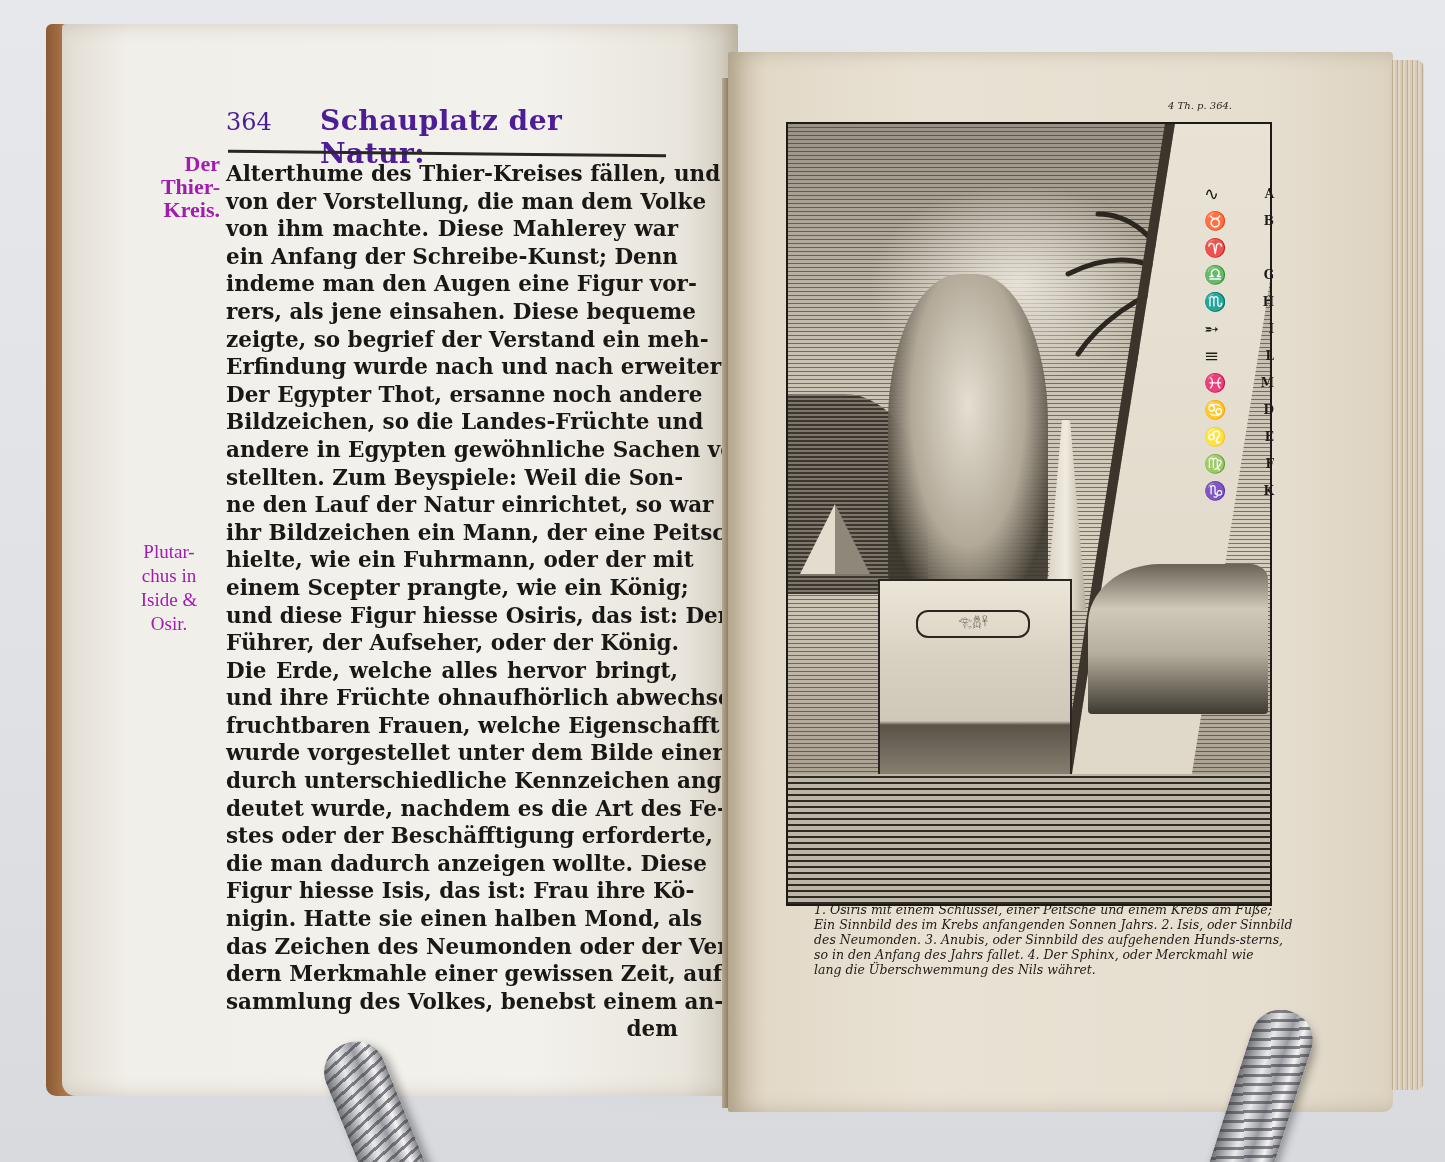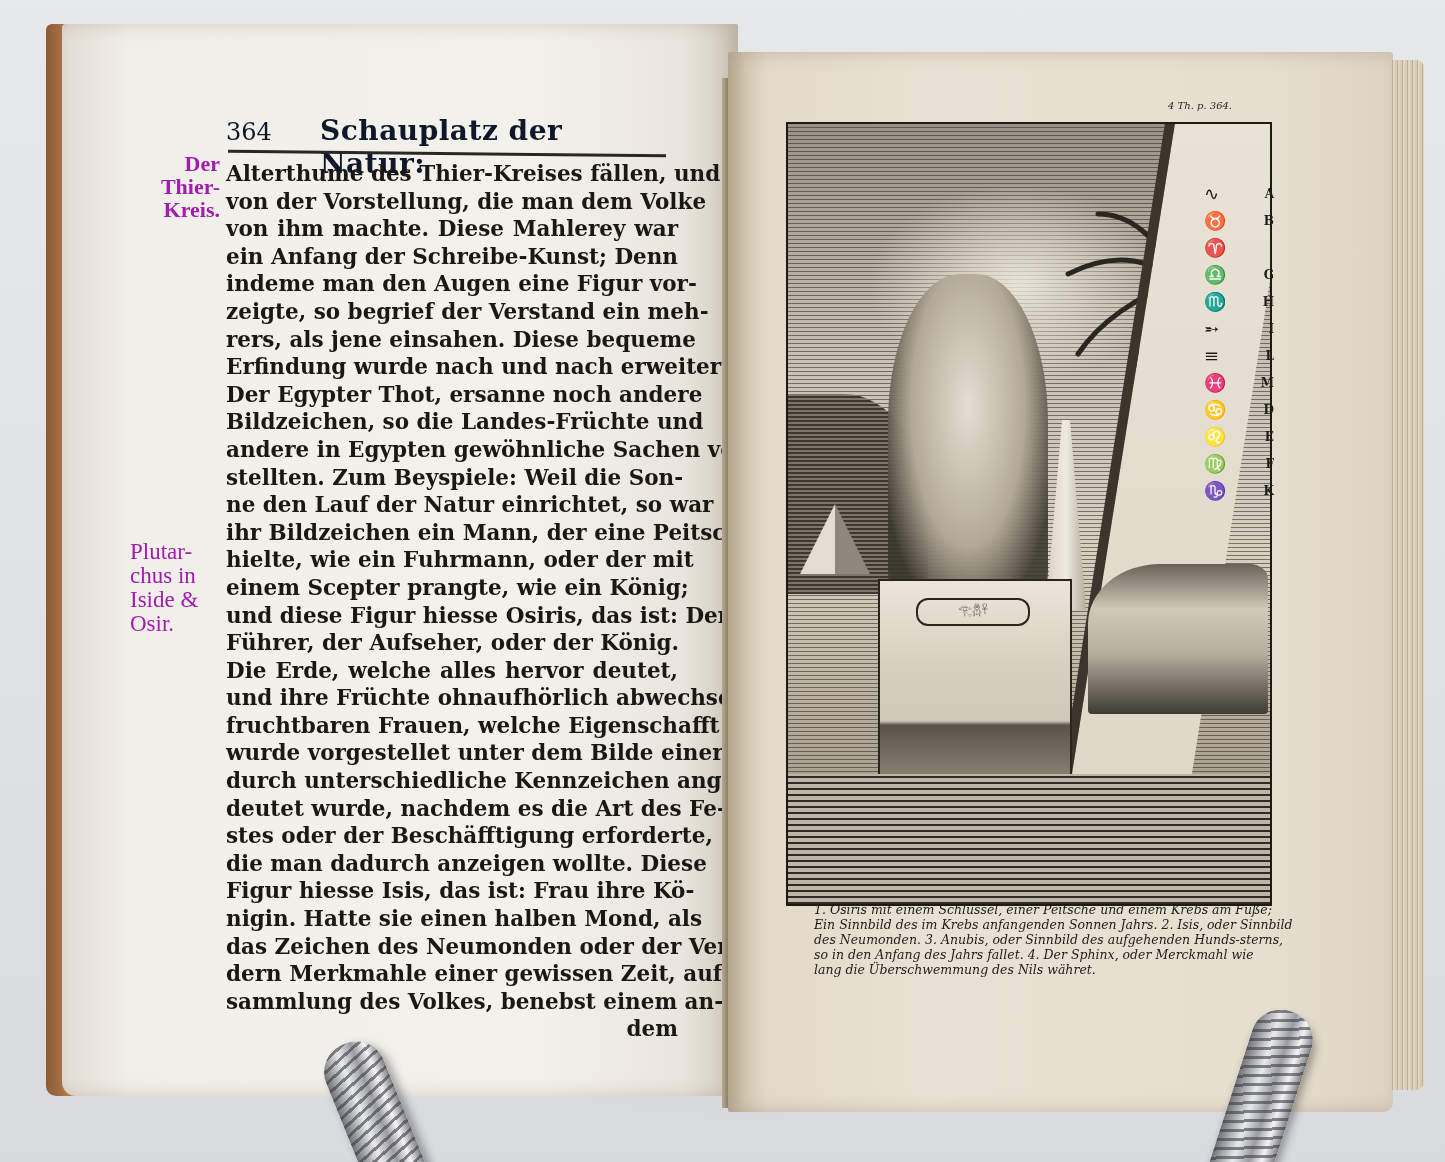--- a/index.html
+++ b/index.html
@@ -35,35 +35,35 @@
       box-shadow: inset 10px 0 18px rgba(110,90,60,0.28);
     }
     .page-edges {
       position: absolute; left: 1390px; top: 60px; width: 34px; height: 1030px;
       background: repeating-linear-gradient(90deg, #d7ccb7 0 2px, #bfae92 2px 3px, #e0d6c3 3px 5px);
       border-radius: 0 8px 8px 0;
     }
 
     
     .running-head {
-      position: absolute; left: 226px; top: 108px; width: 440px; height: 44px;
-      color: #0f172a;
+      position: absolute; left: 226px; top: 98px; width: 440px; height: 44px;
+      color: #4c1d95;
     }
     .page-number { position: absolute; left: 0; top: 10px; font-size: 24px; font-family: "DejaVu Serif", serif; }
     .head-title { position: absolute; left: 94px; top: 6px; font-size: 28px; font-weight: bold; font-family: "DejaVu Serif", serif; letter-spacing: 0.5px; }
     .head-rule {
       position: absolute; left: 228px; top: 152px; width: 438px; height: 3px;
       background: #2a2621; transform: rotate(0.6deg);
     }
     .margin-note {
       position: absolute; color: #a21caf; font-family: Liberation Serif, serif;
       text-align: right; line-height: 22px;
     }
     .margin-note.n1 { left: 142px; top: 152px; width: 78px; font-size: 22px; font-weight: bold; line-height: 23px; }
-    .margin-note.n2 { left: 130px; top: 540px; width: 78px; font-size: 23px; text-align: left; line-height: 24px; }
+    .margin-note.n2 { left: 130px; top: 540px; width: 78px; font-size: 19px; text-align: center; line-height: 24px; }
     .body-text {
       position: absolute; left: 226px; top: 160px; width: 452px;
       color: #1a1815; font-family: "DejaVu Serif", serif; font-weight: bold;
       font-size: 21.5px; line-height: 27.6px;
     }
     .body-text .line { display: block; white-space: nowrap; text-align: justify; text-align-last: justify; }
     .body-text .line.last { text-align: right; text-align-last: right; }
 
     
     .plate-ref {
@@ -117,21 +117,21 @@
       background: linear-gradient(90deg, #e3ddd0 50%, #8f877a 50%);
       clip-path: polygon(50% 0, 100% 100%, 0 100%);
     }
     .pedestal {
       position: absolute; left: 90px; top: 455px; width: 190px; height: 200px;
       background:
         linear-gradient(180deg, #ece6d9 0%, #d8d1c1 40%, #cfc8b8 70%, #5a5348 72%, #8c8476 100%);
       border: 2px solid #2a251f;
     }
     .inscription {
-      position: absolute; left: 36px; top: 17px; width: 110px; height: 24px;
+      position: absolute; left: 36px; top: 29px; width: 110px; height: 24px;
       border: 2px solid #2a251f; border-radius: 12px; font-size: 11px; text-align: center; line-height: 22px; color: #2a251f;
     }
     .sphinx {
       position: absolute; left: 300px; top: 440px; width: 180px; height: 150px;
       background: linear-gradient(180deg, #6a6256 0%, #d0c9b9 30%, #b5ad9d 60%, #3f3a32 100%);
       border-radius: 40% 10% 4px 4px;
     }
     .ground {
       position: absolute; left: 0; top: 650px; width: 482px; height: 130px;
       background: repeating-linear-gradient(0deg, #2f2a23 0 2px, #bdb5a5 2px 6px);
@@ -178,34 +178,34 @@
   <div>Iside &amp;</div>
   <div>Osir.</div>
 </div>
 
 <div class="body-text">
   <span class="line">Alterthume des Thier-Kreises fällen, und</span>
   <span class="line">von der Vorstellung, die man dem Volke</span>
   <span class="line">von ihm machte. Diese Mahlerey war</span>
   <span class="line">ein Anfang der Schreibe-Kunst; Denn</span>
   <span class="line">indeme man den Augen eine Figur vor-</span>
+  <span class="line">rers, als jene einsahen. Diese bequeme</span>
   <span class="line">zeigte, so begrief der Verstand ein meh-</span>
-  <span class="line">rers, als jene einsahen. Diese bequeme</span>
   <span class="line">Erfindung wurde nach und nach erweitert.</span>
   <span class="line">Der Egypter Thot, ersanne noch andere</span>
   <span class="line">Bildzeichen, so die Landes-Früchte und</span>
   <span class="line">andere in Egypten gewöhnliche Sachen vor-</span>
   <span class="line">stellten. Zum Beyspiele: Weil die Son-</span>
   <span class="line">ne den Lauf der Natur einrichtet, so war</span>
   <span class="line">ihr Bildzeichen ein Mann, der eine Peitsche</span>
   <span class="line">hielte, wie ein Fuhrmann, oder der mit</span>
   <span class="line">einem Scepter prangte, wie ein König;</span>
   <span class="line">und diese Figur hiesse Osiris, das ist: Der</span>
   <span class="line">Führer, der Aufseher, oder der König.</span>
-  <span class="line">Die Erde, welche alles hervor deutet,</span>
+  <span class="line">Die Erde, welche alles hervor bringt,</span>
   <span class="line">und ihre Früchte ohnaufhörlich abwechselt,</span>
   <span class="line">fruchtbaren Frauen, welche Eigenschafft</span>
   <span class="line">wurde vorgestellet unter dem Bilde einer</span>
   <span class="line">durch unterschiedliche Kennzeichen ange-</span>
   <span class="line">deutet wurde, nachdem es die Art des Fe-</span>
   <span class="line">stes oder der Beschäfftigung erforderte,</span>
   <span class="line">die man dadurch anzeigen wollte. Diese</span>
   <span class="line">Figur hiesse Isis, das ist: Frau ihre Kö-</span>
   <span class="line">nigin. Hatte sie einen halben Mond, als</span>
   <span class="line">das Zeichen des Neumonden oder der Ver-</span>

